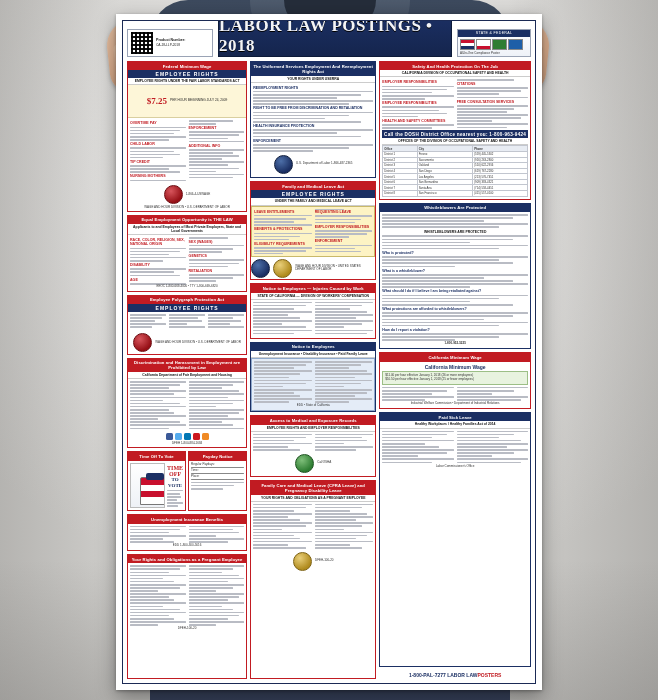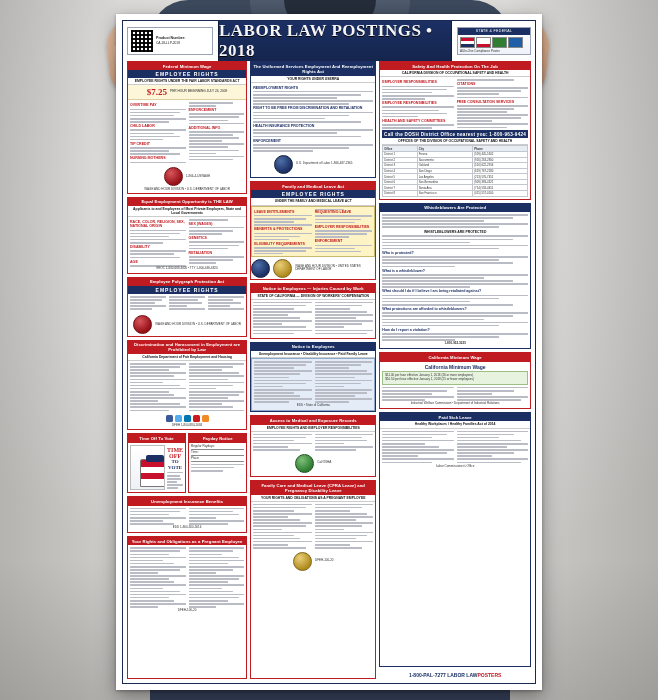--- a/index.html
+++ b/index.html
@@ -155,21 +155,21 @@
     background: #ffffff;
     overflow: hidden;
   }
 
   
   .poster-header {
     position: relative;
     height: 40px;
     background: #ffffff;
     display: flex;
-    align-items: center;
+    align-items: flex-end;
   }
   .hdr-left {
     width: 78px;
     border: 1px solid #9aa3b5;
     margin: 4px 3px 4px 4px;
     display: flex;
     align-items: center;
     padding: 2px 3px;
     gap: 3px;
   }
@@ -309,21 +309,21 @@
     background: #1b2f63;
     color: #fff;
     text-align: center;
     font-size: 5px;
     font-weight: bold;
     padding: 1px;
     letter-spacing: 1px;
   }
   .wage-row {
     display: flex; align-items: center; justify-content: center;
-    gap: 3px; padding: 2px 0;
+    gap: 3px; padding: 11px 0;
     background: #fdf6d8;
     border-bottom: 0.5px solid #d9cfa0;
   }
   .wage-amt {
     font-size: 9px; font-weight: bold; color: #c11b22;
     font-family: "Liberation Serif", serif;
   }
   .wage-txt { font-size: 3.2px; color: #222; line-height: 1.2; }
 
   .yellow-box {

